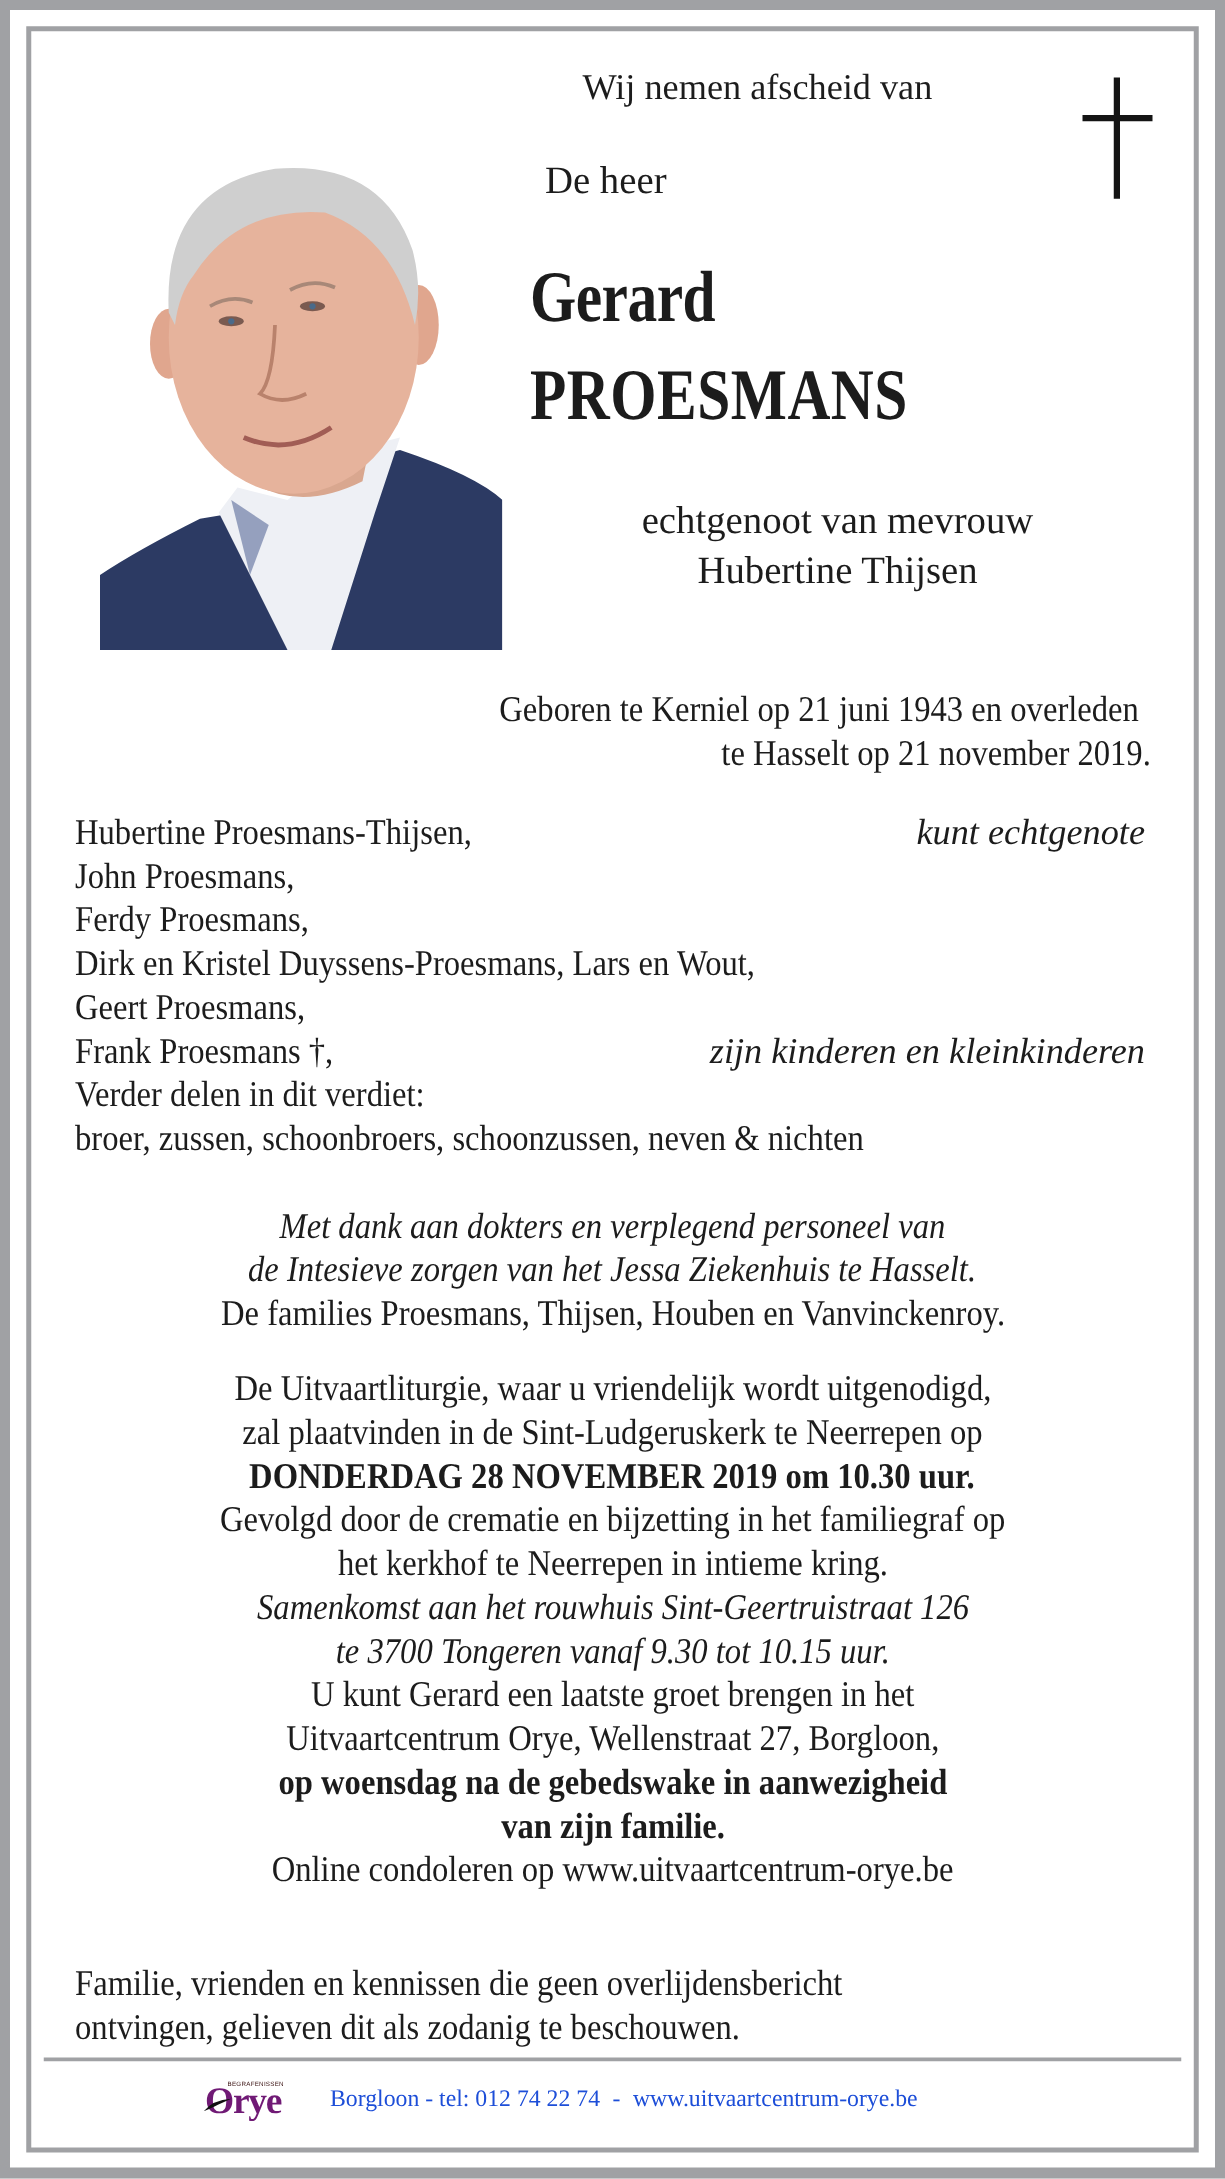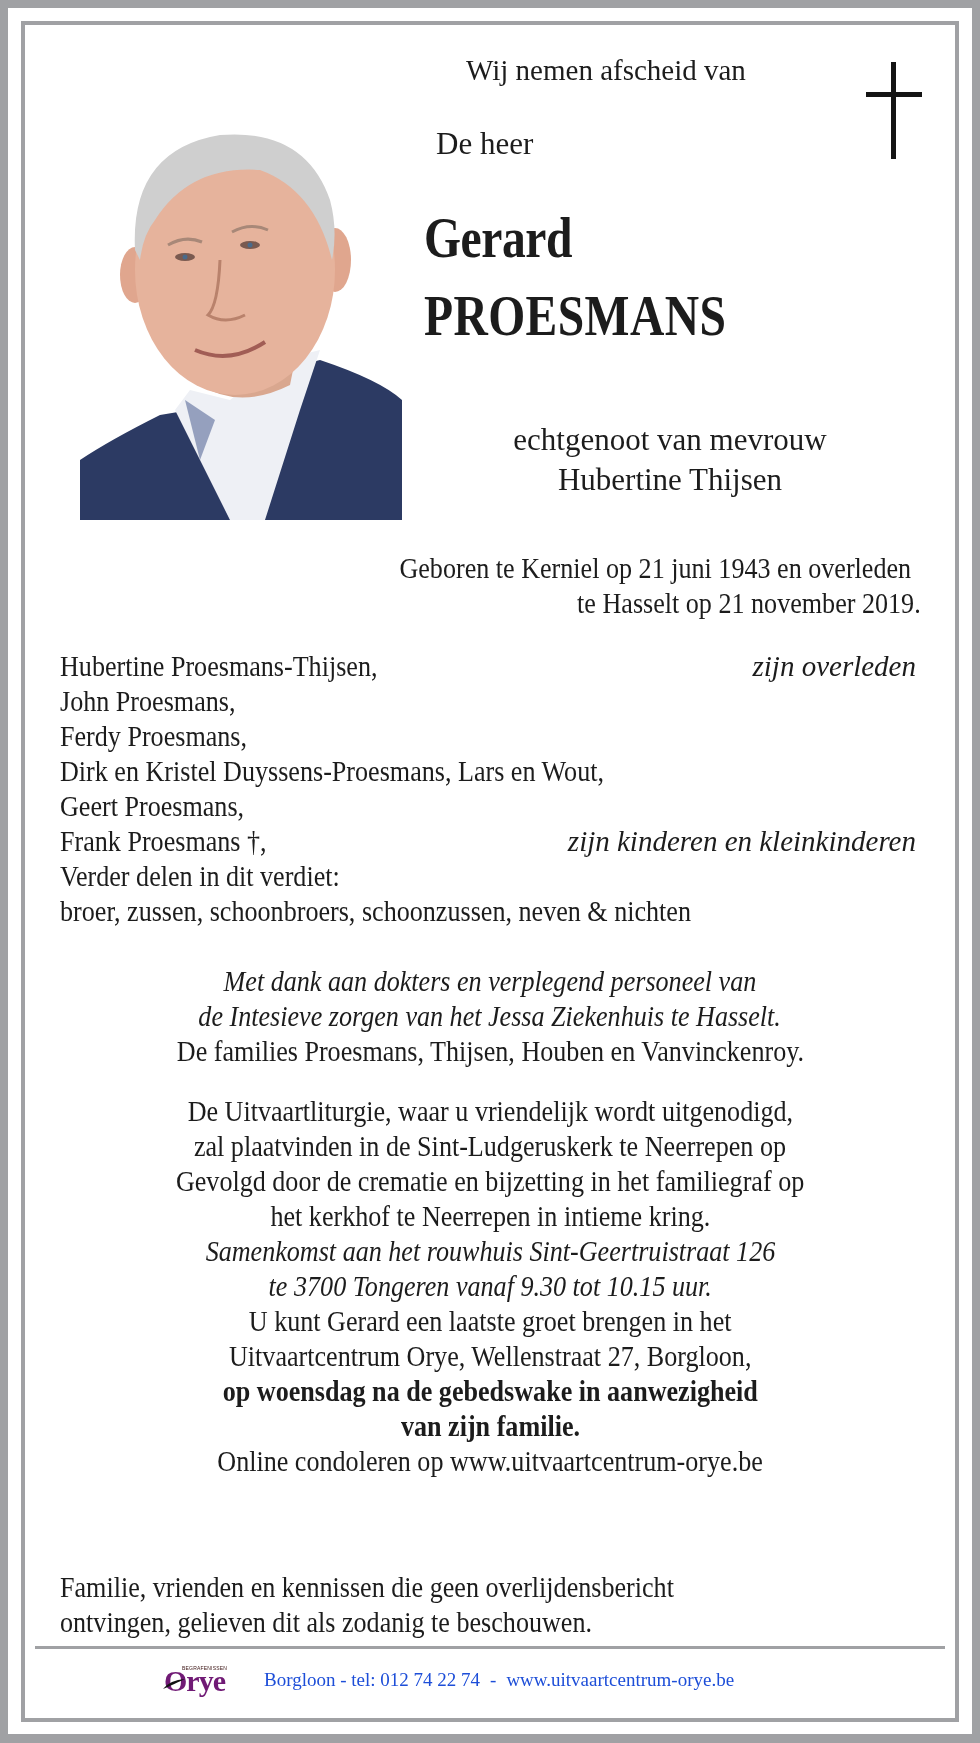--- a/index.html
+++ b/index.html
@@ -14,21 +14,21 @@
   .portrait { position: absolute; left: 80px; top: 110px; width: 322px; height: 410px; overflow: hidden; }
 
   .intro { left: 426px; top: 54px; font-size: 29px; margin-left: 40px; }
   .title { left: 436px; top: 126px; font-size: 31px; }
   .firstname { left: 424px; top: 204px; font-size: 58px; font-weight: bold; transform: scaleX(0.82); transform-origin: left top; letter-spacing: -0.5px; }
   .lastname { left: 424px; top: 282px; font-size: 58px; font-weight: bold; transform: scaleX(0.82); transform-origin: left top; letter-spacing: 0.5px; }
   .cross { position: absolute; left: 866px; top: 62px; width: 56px; height: 97px; }
   .cross .v { position: absolute; left: 25px; top: 0; width: 5px; height: 97px; background: #141414; }
   .cross .h { position: absolute; left: 0; top: 30px; width: 56px; height: 5px; background: #141414; }
 
-  .spouse { position: absolute; left: 430px; top: 396px; width: 480px; text-align: center; font-size: 31px; line-height: 40px; margin-top: 24px; }
+  .spouse { position: absolute; left: 430px; top: 396px; width: 480px; text-align: center; font-size: 31px; line-height: 40px; }
 
   .center-block { position: absolute; left: 40px; width: 900px; text-align: center; }
   .line { font-size: 29px; line-height: 35px; white-space: nowrap; }
   .narrow { display: inline-block; transform: scaleX(0.9); transform-origin: center; }
   .left-block { position: absolute; left: 60px; width: 860px; }
   .row { position: relative; font-size: 29px; line-height: 35px; height: 35px; white-space: nowrap; }
   .row .role { position: absolute; right: 4px; top: 0; font-style: italic; }
   .it { font-style: italic; }
   .b { font-weight: bold; }
 
@@ -96,21 +96,21 @@
 </div>
 
 <div class="center-block" style="top:551px;text-align:right;">
   <div class="line"><span class="narrow">Geboren te Kerniel op 21 juni 1943 en overleden</span></div>
   <div class="line"><span class="narrow">te Hasselt op 21 november 2019.</span></div>
 </div>
 
 <div class="left-block" style="top:649px;">
   <div class="row">
     <span class="narrow" style="transform-origin:left">Hubertine Proesmans-Thijsen,</span>
-    <span class="role">zijn overleden</span>
+    <span class="role">kunt echtgenote</span>
   </div>
   <div class="row">
     <span class="narrow" style="transform-origin:left">John Proesmans,</span>
   </div>
   <div class="row">
     <span class="narrow" style="transform-origin:left">Ferdy Proesmans,</span>
   </div>
   <div class="row">
     <span class="narrow" style="transform-origin:left">Dirk en Kristel Duyssens-Proesmans, Lars en Wout,</span>
   </div>
@@ -127,20 +127,21 @@
 
 <div class="center-block" style="top:964px;">
   <div class="line it"><span class="narrow">Met dank aan dokters en verplegend personeel van</span></div>
   <div class="line it"><span class="narrow">de Intesieve zorgen van het Jessa Ziekenhuis te Hasselt.</span></div>
   <div class="line"><span class="narrow">De families Proesmans, Thijsen, Houben en Vanvinckenroy.</span></div>
 </div>
 
 <div class="center-block" style="top:1094px;">
   <div class="line"><span class="narrow">De Uitvaartliturgie, waar u vriendelijk wordt uitgenodigd,</span></div>
   <div class="line"><span class="narrow">zal plaatvinden in de Sint-Ludgeruskerk te Neerrepen op</span></div>
+  <div class="line b"><span class="narrow">DONDERDAG 28 NOVEMBER 2019 om 10.30 uur.</span></div>
   <div class="line"><span class="narrow">Gevolgd door de crematie en bijzetting in het familiegraf op</span></div>
   <div class="line"><span class="narrow">het kerkhof te Neerrepen in intieme kring.</span></div>
   <div class="line it"><span class="narrow">Samenkomst aan het rouwhuis Sint-Geertruistraat 126</span></div>
   <div class="line it"><span class="narrow">te 3700 Tongeren vanaf 9.30 tot 10.15 uur.</span></div>
   <div class="line"><span class="narrow">U kunt Gerard een laatste groet brengen in het</span></div>
   <div class="line"><span class="narrow">Uitvaartcentrum Orye, Wellenstraat 27, Borgloon,</span></div>
   <div class="line b"><span class="narrow">op woensdag na de gebedswake in aanwezigheid</span></div>
   <div class="line b"><span class="narrow">van zijn familie.</span></div>
   <div class="line"><span class="narrow">Online condoleren op www.uitvaartcentrum-orye.be</span></div>
 </div>

